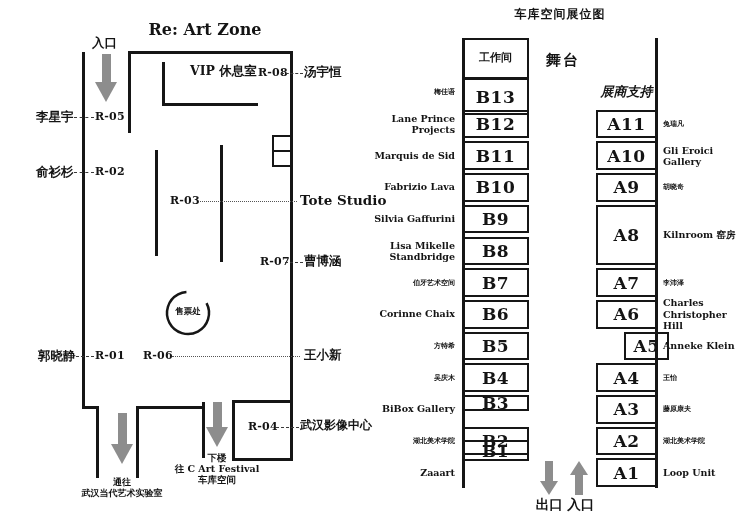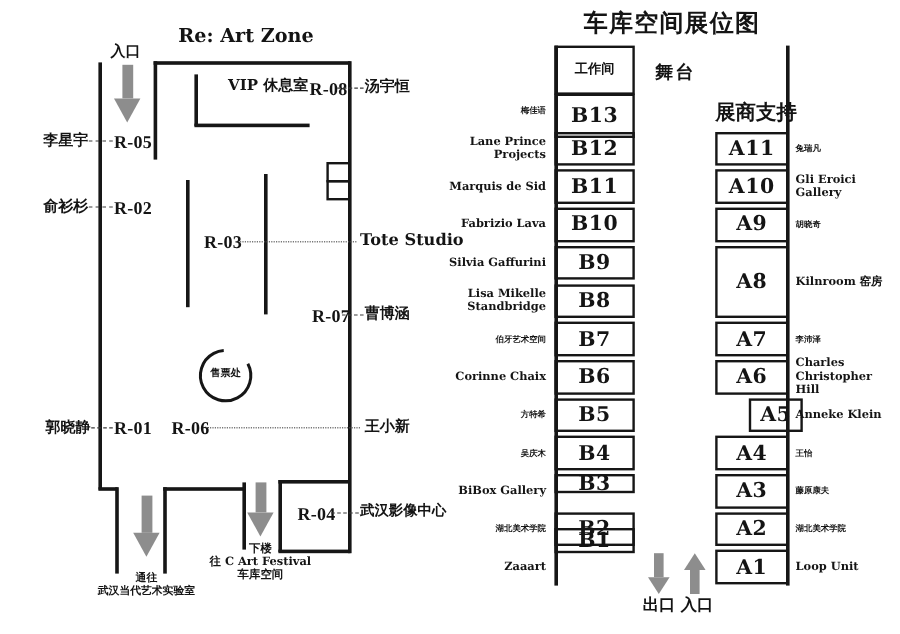--- a/index.html
+++ b/index.html
@@ -1,20 +1,20 @@
 <!DOCTYPE html>
 <html><head>
 <meta charset="utf-8">
 <style>
   html,body{margin:0;padding:0;background:#fff;}
   .stage{position:relative;width:750px;height:528px;background:#fff;overflow:hidden;
          font-family:"DejaVu Serif","Liberation Serif",serif;color:#141414;}
   .wall{position:absolute;background:#161616;}
   .lbl{position:absolute;font-weight:bold;white-space:nowrap;line-height:1.1;}
-  .s10{font-size:15px;letter-spacing:.2px;font-family:Liberation Serif, serif;}
+  .s10{font-size:11px;letter-spacing:.2px;}
   .s12{font-size:12.5px;}
   .s13{font-size:13.5px;}
   .ttl{font-size:15.5px;}
   .leader{position:absolute;height:0;border-top:1px dashed #3a3a3a;}
   .dotted{border-top:1.5px dotted #555;}
   .arr{position:absolute;display:flex;flex-direction:column;align-items:center;}
   .a-shaft{background:#8d8d8d;}
   .a-head-d{width:0;height:0;border-left:11px solid transparent;border-right:11px solid transparent;border-top:20px solid #8d8d8d;}
   .a-head-u{width:0;height:0;border-left:9px solid transparent;border-right:9px solid transparent;border-bottom:14px solid #8d8d8d;}
   .box{position:absolute;border:2px solid #161616;box-sizing:border-box;display:flex;align-items:center;justify-content:center;}
@@ -108,31 +108,31 @@
   <div class="arr" style="left:206px;top:402px;width:22px;">
     <div class="a-shaft" style="width:9px;height:25px;"></div>
     <div class="a-head-d"></div>
   </div>
   <div class="center-lines" style="left:160px;top:452px;width:114px;font-size:9.5px;line-height:11px;">
     <div>下楼</div>
     <div>往 C Art Festival</div>
     <div>车库空间</div>
   </div>
 
-  <div class="lbl" style="left:460px;top:8px;width:200px;text-align:center;font-size:20px;letter-spacing:1px;">车库空间展位图</div>
+  <div class="lbl" style="left:460px;top:8px;width:200px;text-align:center;font-size:12px;letter-spacing:1px;">车库空间展位图</div>
 
   <div class="wall" style="left:462px;top:38px;width:2.5px;height:450px;"></div>
   <div class="wall" style="left:655px;top:38px;width:2.5px;height:450px;"></div>
 
   <div class="box" style="left:462px;top:38px;width:67px;height:41px;">
     <span class="lbl" style="position:static;font-size:11px;">工作间</span>
   </div>
   <div class="lbl" style="left:530px;top:52px;width:66px;text-align:center;font-size:15px;letter-spacing:2px;">舞台</div>
 
-  <div class="lbl" style="left:596px;top:85px;width:61px;text-align:center;font-size:17px;">展商支持</div>
+  <div class="lbl" style="left:596px;top:85px;width:61px;text-align:center;font-size:13px;font-style:italic;">展商支持</div>
 
   <div id="garage-booths">
       <div class="box" style="left: 462px; top: 78px; width: 67px; height: 37px;">
         <span class="cell-num">B13</span>
       </div>
       <div class="bname nm-cjk bn-left" style="left: 355px; width: 100px; top: 92.35px;">梅佳语</div>
       <div class="box" style="left: 462px; top: 109.7px; width: 67px; height: 28.7px;">
         <span class="cell-num">B12</span>
       </div>
       <div class="bname nm-lat bn-left" style="left: 355px; width: 100px; top: 124.05px;">Lane Prince Projects</div>

